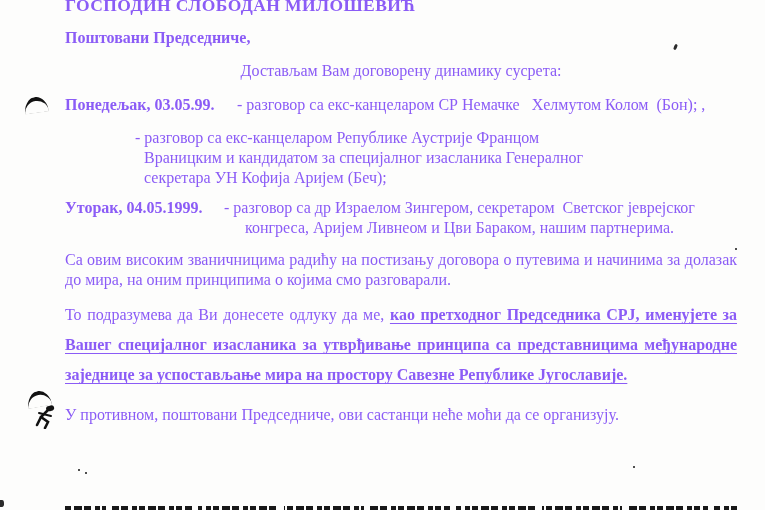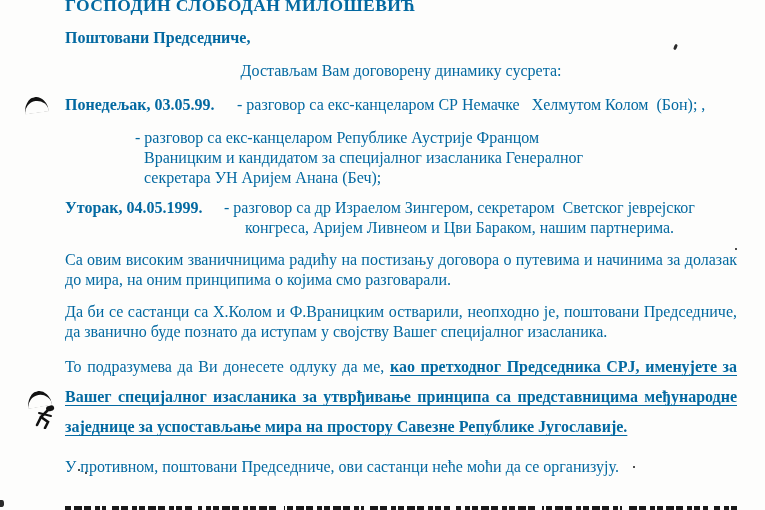--- a/index.html
+++ b/index.html
@@ -7,21 +7,21 @@
     width: 765px; height: 510px;
     overflow: hidden;
     background: #fdfdfc;
   }
   .page {
     position: relative;
     width: 765px; height: 510px;
     font-family: "Liberation Serif", serif;
     font-size: 16px;
     line-height: 20px;
-    color: #0369a1;
+    color: #8b5cf6;
     background: #fdfdfc;
   }
   .content {
     position: absolute;
     left: 65px; top: 0;
     width: 672px;
   }
   .addressee {
     font-weight: bold;
     font-size: 17.5px;
@@ -109,34 +109,33 @@
     <div class="row row-mon">
       <span class="date">Понедељак, 03.05.99.</span>
       <div class="entry">
         <div class="eline">- разговор са екс-канцеларом СР Немачке   Хелмутом Колом  (Бон); ,</div>
       </div>
     </div>
 
     <div class="bullet-austria">
       <div class="eline">- разговор са екс-канцеларом Републике Аустрије Францом</div>
       <div class="eline cont">Враницким и кандидатом за специјалног изасланика Генералног</div>
-      <div class="eline cont">секретара УН Аријем Анана (Беч);</div>
+      <div class="eline cont">секретара УН Кофија Аријем (Беч);</div>
     </div>
 
     <div class="row row-tue">
       <span class="date">Уторак, 04.05.1999.</span>
       <div class="entry">
         <div class="eline">- разговор са др Израелом Зингером, секретаром  Светског јеврејског</div>
         <div class="eline cont2">конгреса, Аријем Ливнеом и Цви Бараком, нашим партнерима.</div>
       </div>
     </div>
 
     <p class="para p1">Са овим високим званичницима радићу на постизању договора о путевима и начинима за долазак до мира, на оним принципима о којима смо разговарали.</p>
 
-    <p class="para p2">Да би се састанци са Х.Колом и Ф.Враницким остварили, неопходно је, поштовани Председниче, да званично буде познато да иступам у својству Вашег специјалног изасланика.</p>
 
     <p class="para p3"><span>То подразумева да Ви донесете одлуку да ме, </span><span class="ul">као претходног Председника СРЈ, именујете за Вашег специјалног изасланика за утврђивање принципа са представницима међународне заједнице за успостављање мира на простору Савезне Републике Југославије.</span></p>
 
 
     <p class="para p5">У противном, поштовани Председниче, ови састанци неће моћи да се организују.</p>
   </div>
 
   <div class="arc arc-top"></div>
   <div class="arc arc-bottom"></div>
 

